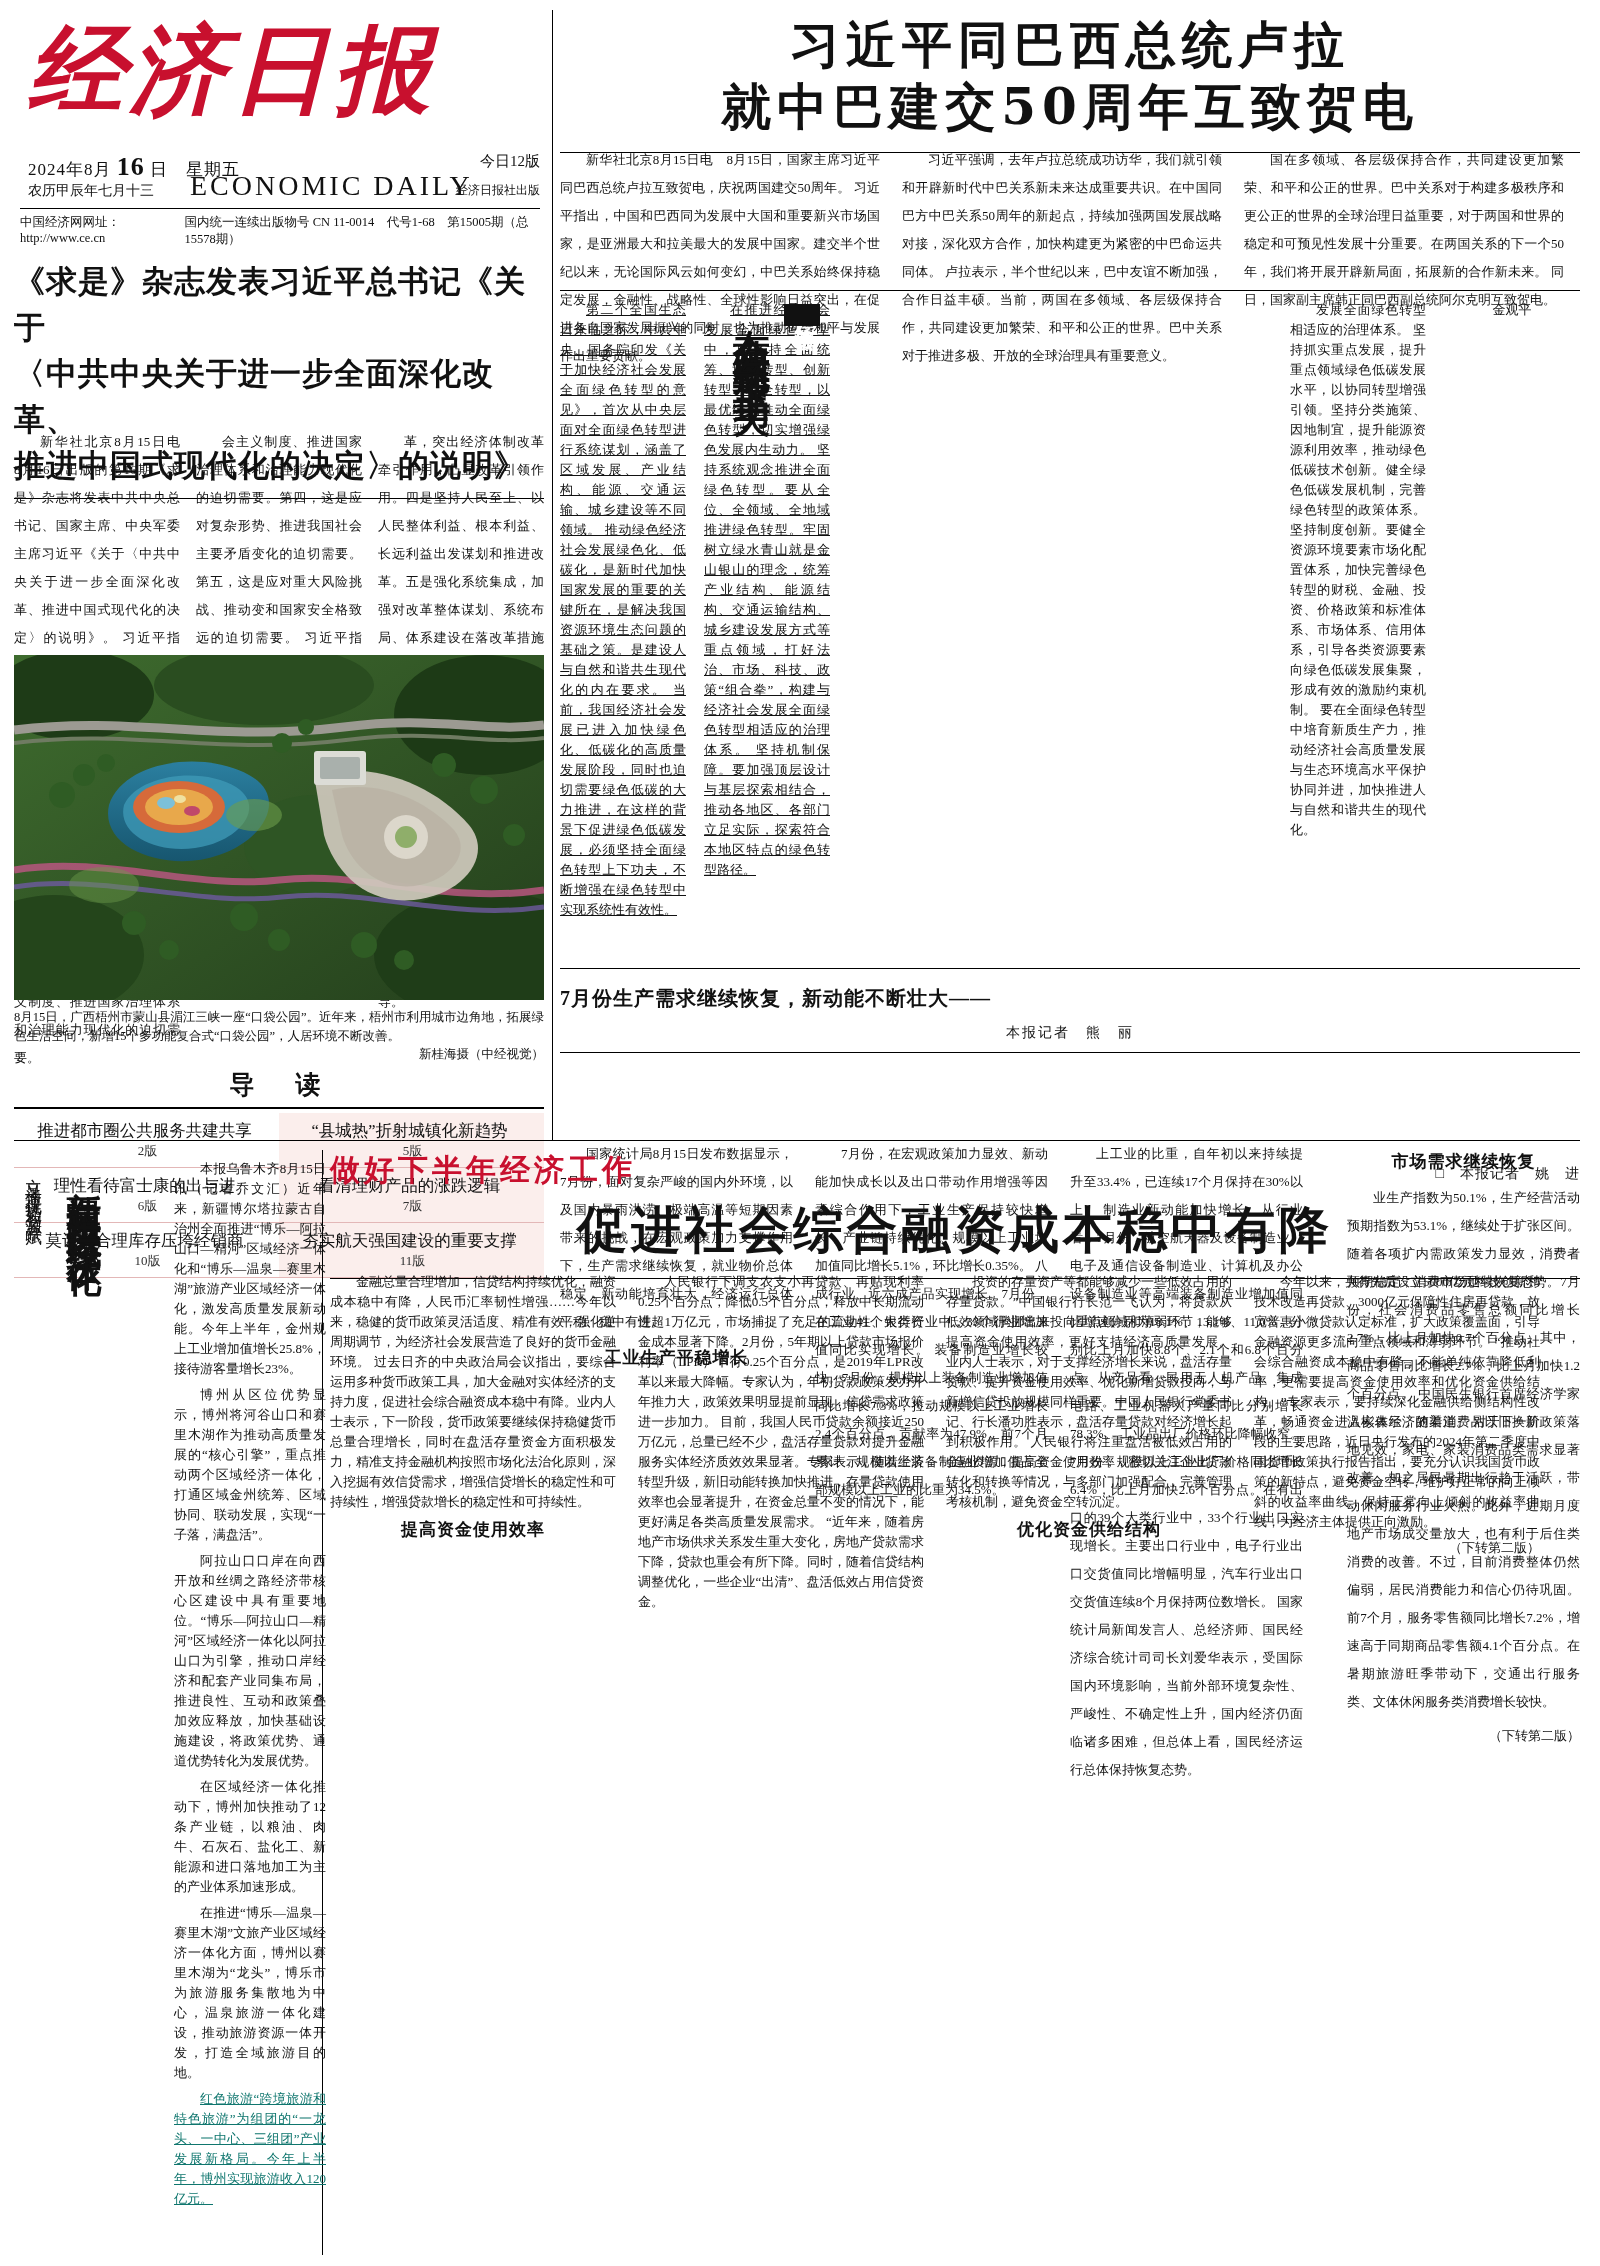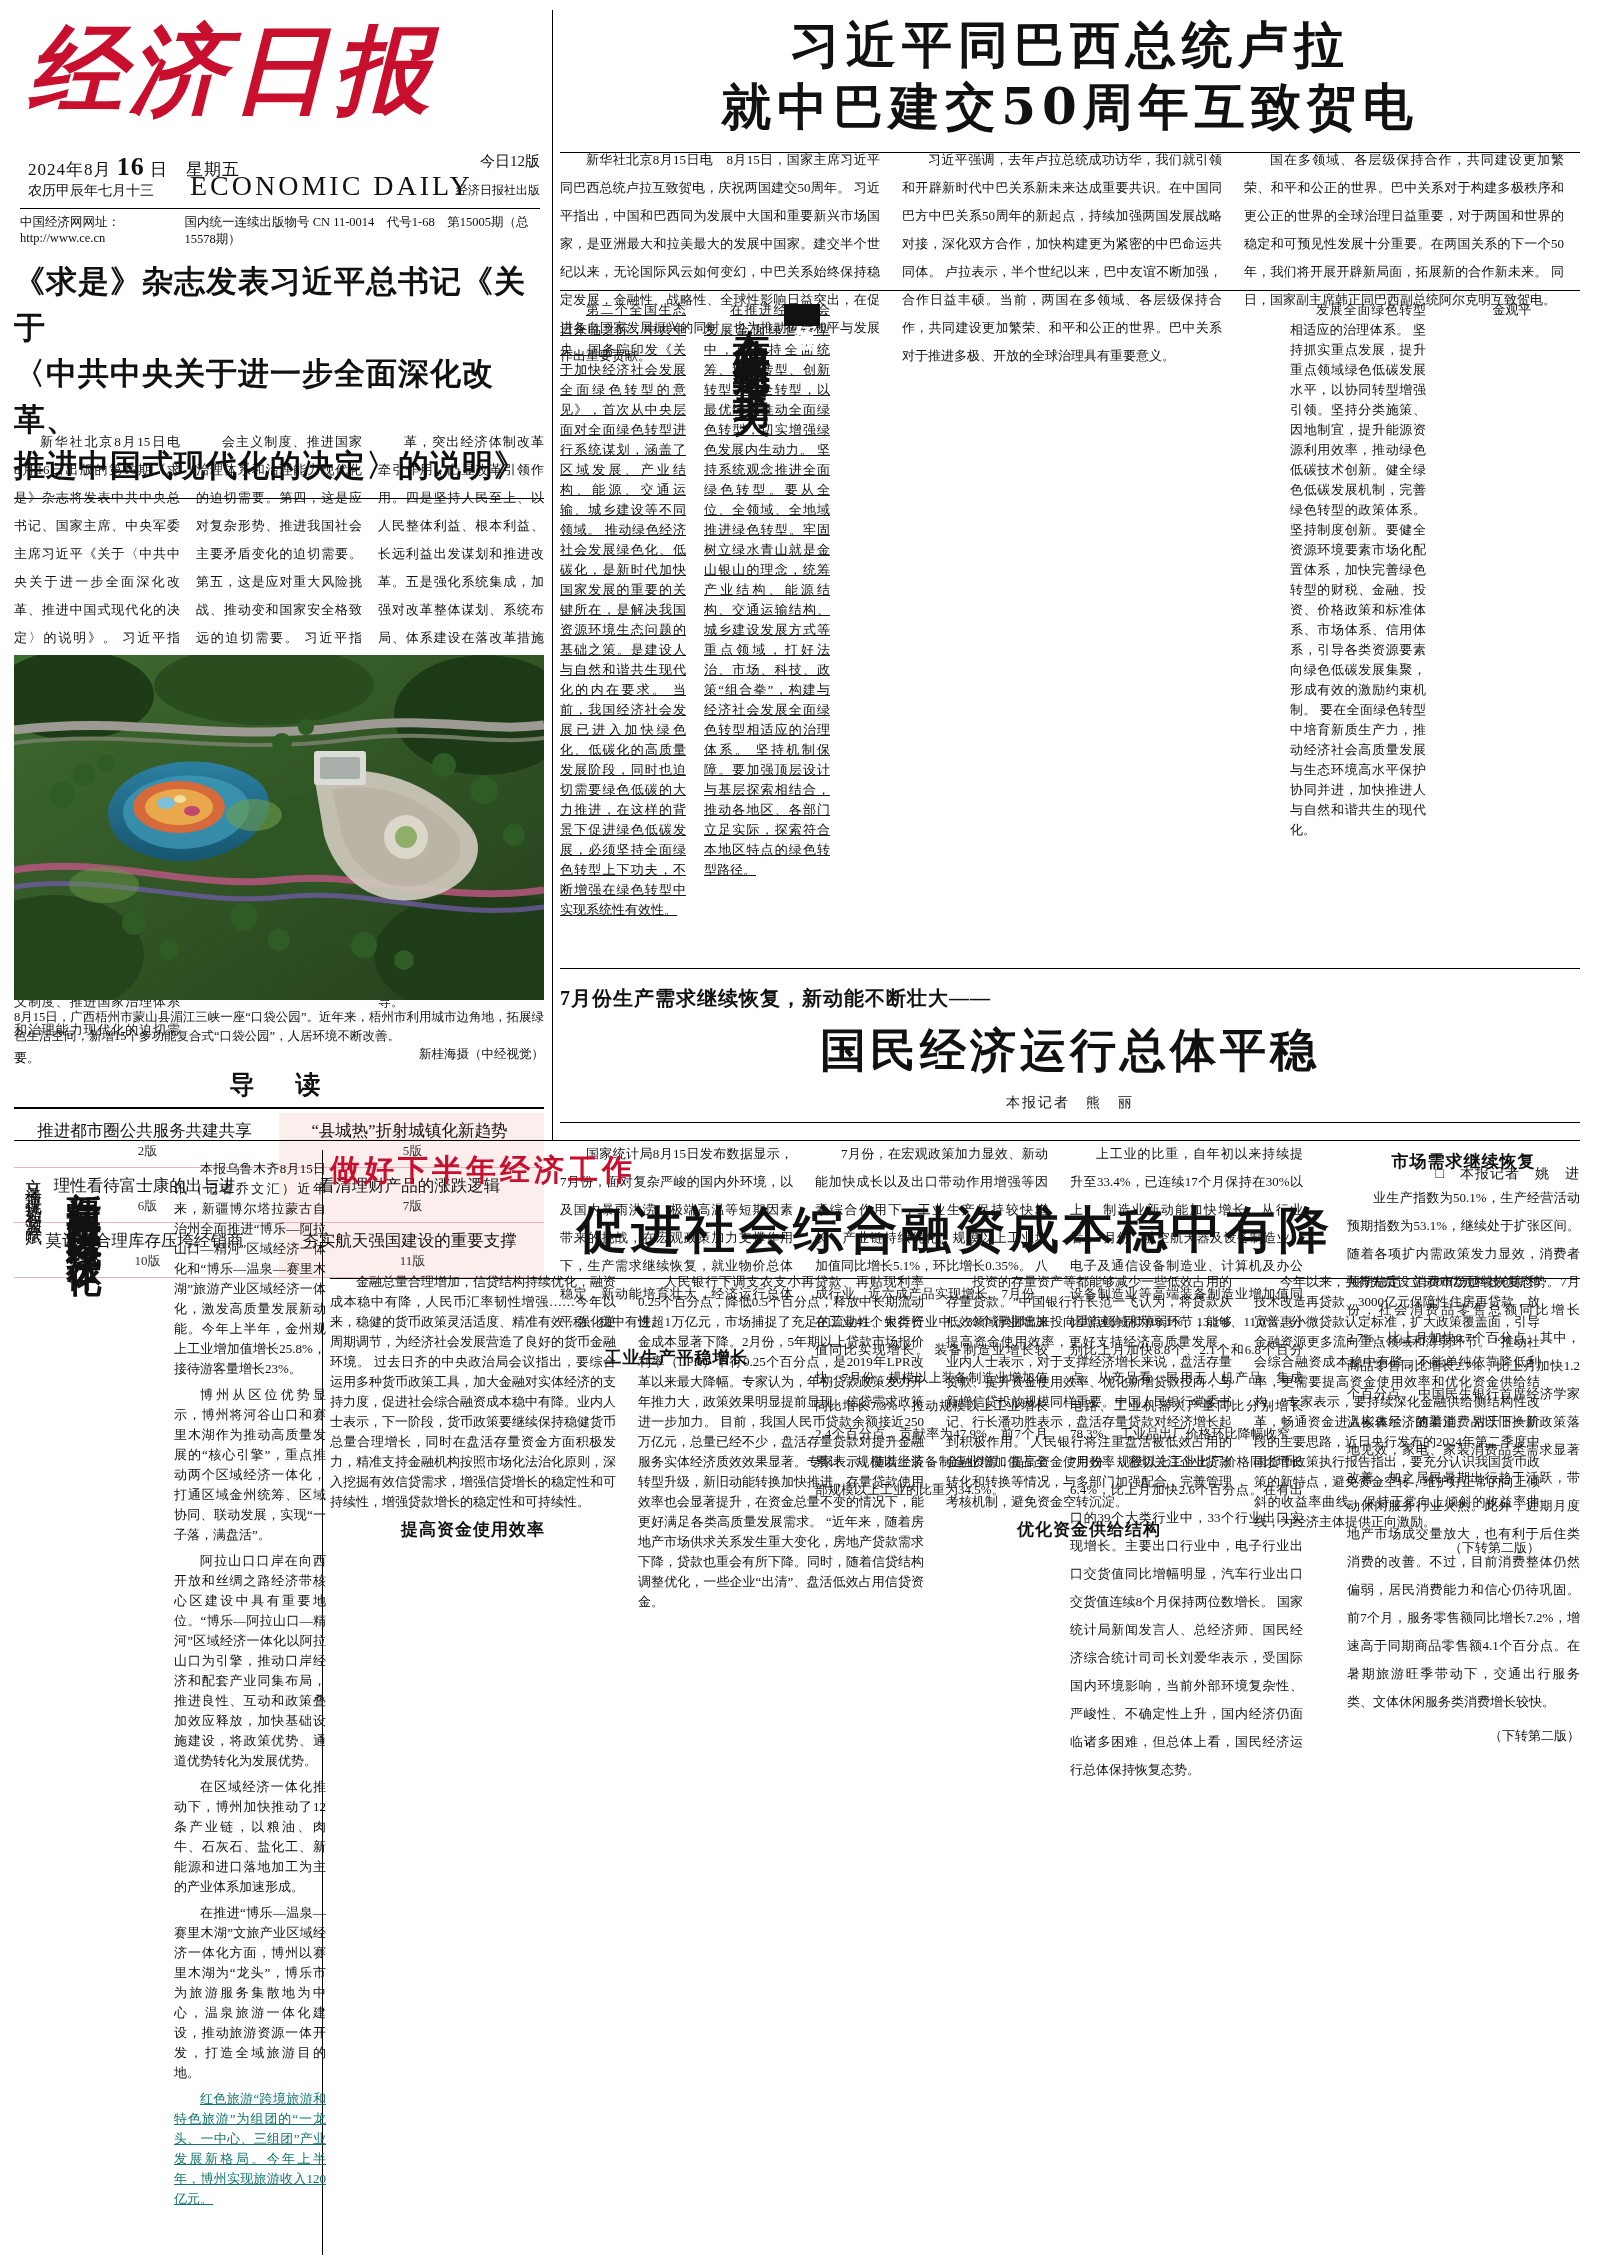--- a/index.html
+++ b/index.html
@@ -362,21 +362,20 @@
     </div>
     <div class="c">
       <p style="text-indent:0;text-align:center;">金观平</p>
     </div>
   </div>
 
   <div class="hrule" style="left:560px;top:968px;width:1020px;"></div>
 
   <div class="econ">
     <div class="kicker">7月份生产需求继续恢复，新动能不断壮大——</div>
-    <h2>国民经济运行总体平稳</h2>
     <div class="byline">本报记者　熊　丽</div>
     <div class="rule"></div>
   </div>
 
   <div class="a3">
     <div class="c col">
       <p>国家统计局8月15日发布数据显示，7月份，面对复杂严峻的国内外环境，以及国内暴雨洪涝、极端高温等短期因素带来的挑战，在宏观政策加力支撑作用下，生产需求继续恢复，就业物价总体稳定，新动能培育壮大，经济运行总体平稳、稳中有进。</p>
       <div class="subhead">工业生产平稳增长</div>
     </div>
     <div class="c col">

